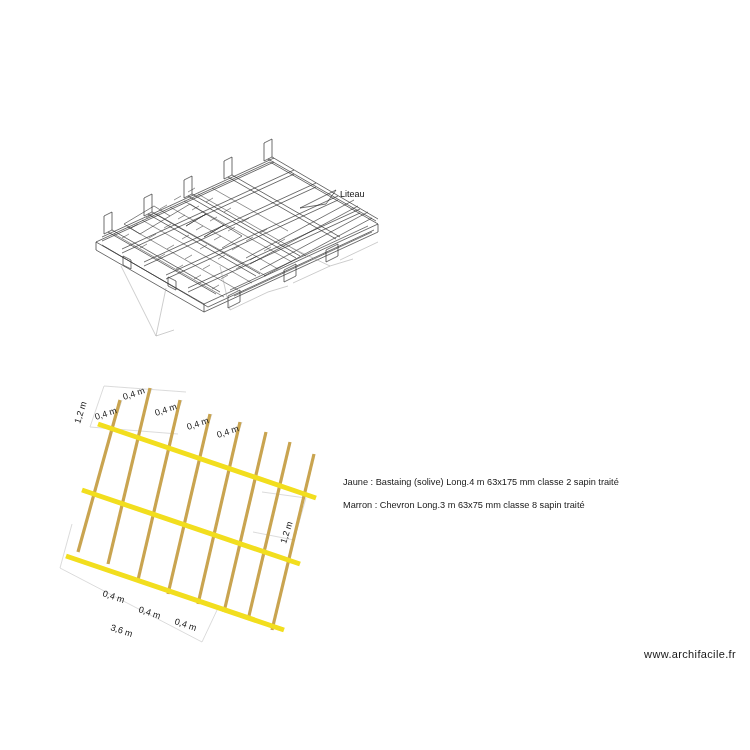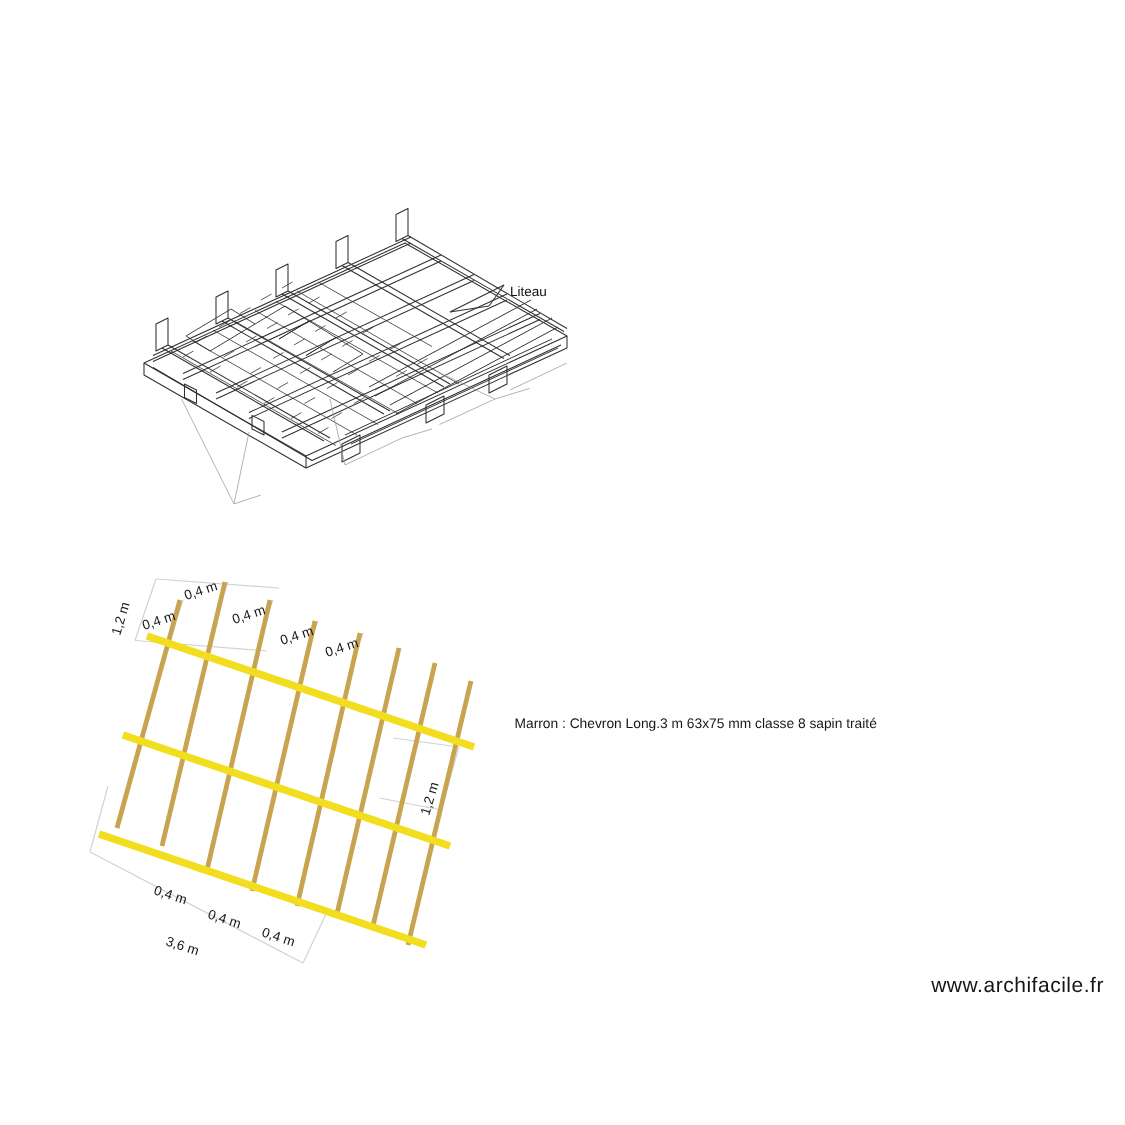--- a/index.html
+++ b/index.html
@@ -68,21 +68,21 @@
     margin-bottom: 14px;
     white-space: nowrap;
     color: #181818;
   }
 
   
   #footer-url {
     position: absolute;
     right: 14px;
     top: 648px;
-    font-size: 14px;
+    font-size: 11px;
     letter-spacing: 0.35px;
     color: #151515;
   }
 </style>
 </head>
 <body style="background: rgb(255, 255, 255);">
 
 <div id="sheet">
 
   <div id="iso-view">
@@ -280,18 +280,19 @@
         <text x="160" y="66" transform="rotate(-18 160 66)">0,4 m</text>
 
         <text x="44" y="224" transform="rotate(18 44 224)">0,4 m</text>
         <text x="80" y="240" transform="rotate(18 80 240)">0,4 m</text>
         <text x="116" y="252" transform="rotate(18 116 252)">0,4 m</text>
       </g>
     </svg>
   </div>
 
   <div id="legend">
+    <div class="legend-line">Jaune : Bastaing (solive) Long.4 m 63x175 mm classe 2 sapin traité</div>
     <div class="legend-line">Marron : Chevron Long.3 m 63x75 mm classe 8 sapin traité</div>
   </div>
 
   <div id="footer-url">www.archifacile.fr</div>
 
 </div>
 
 </body></html>

